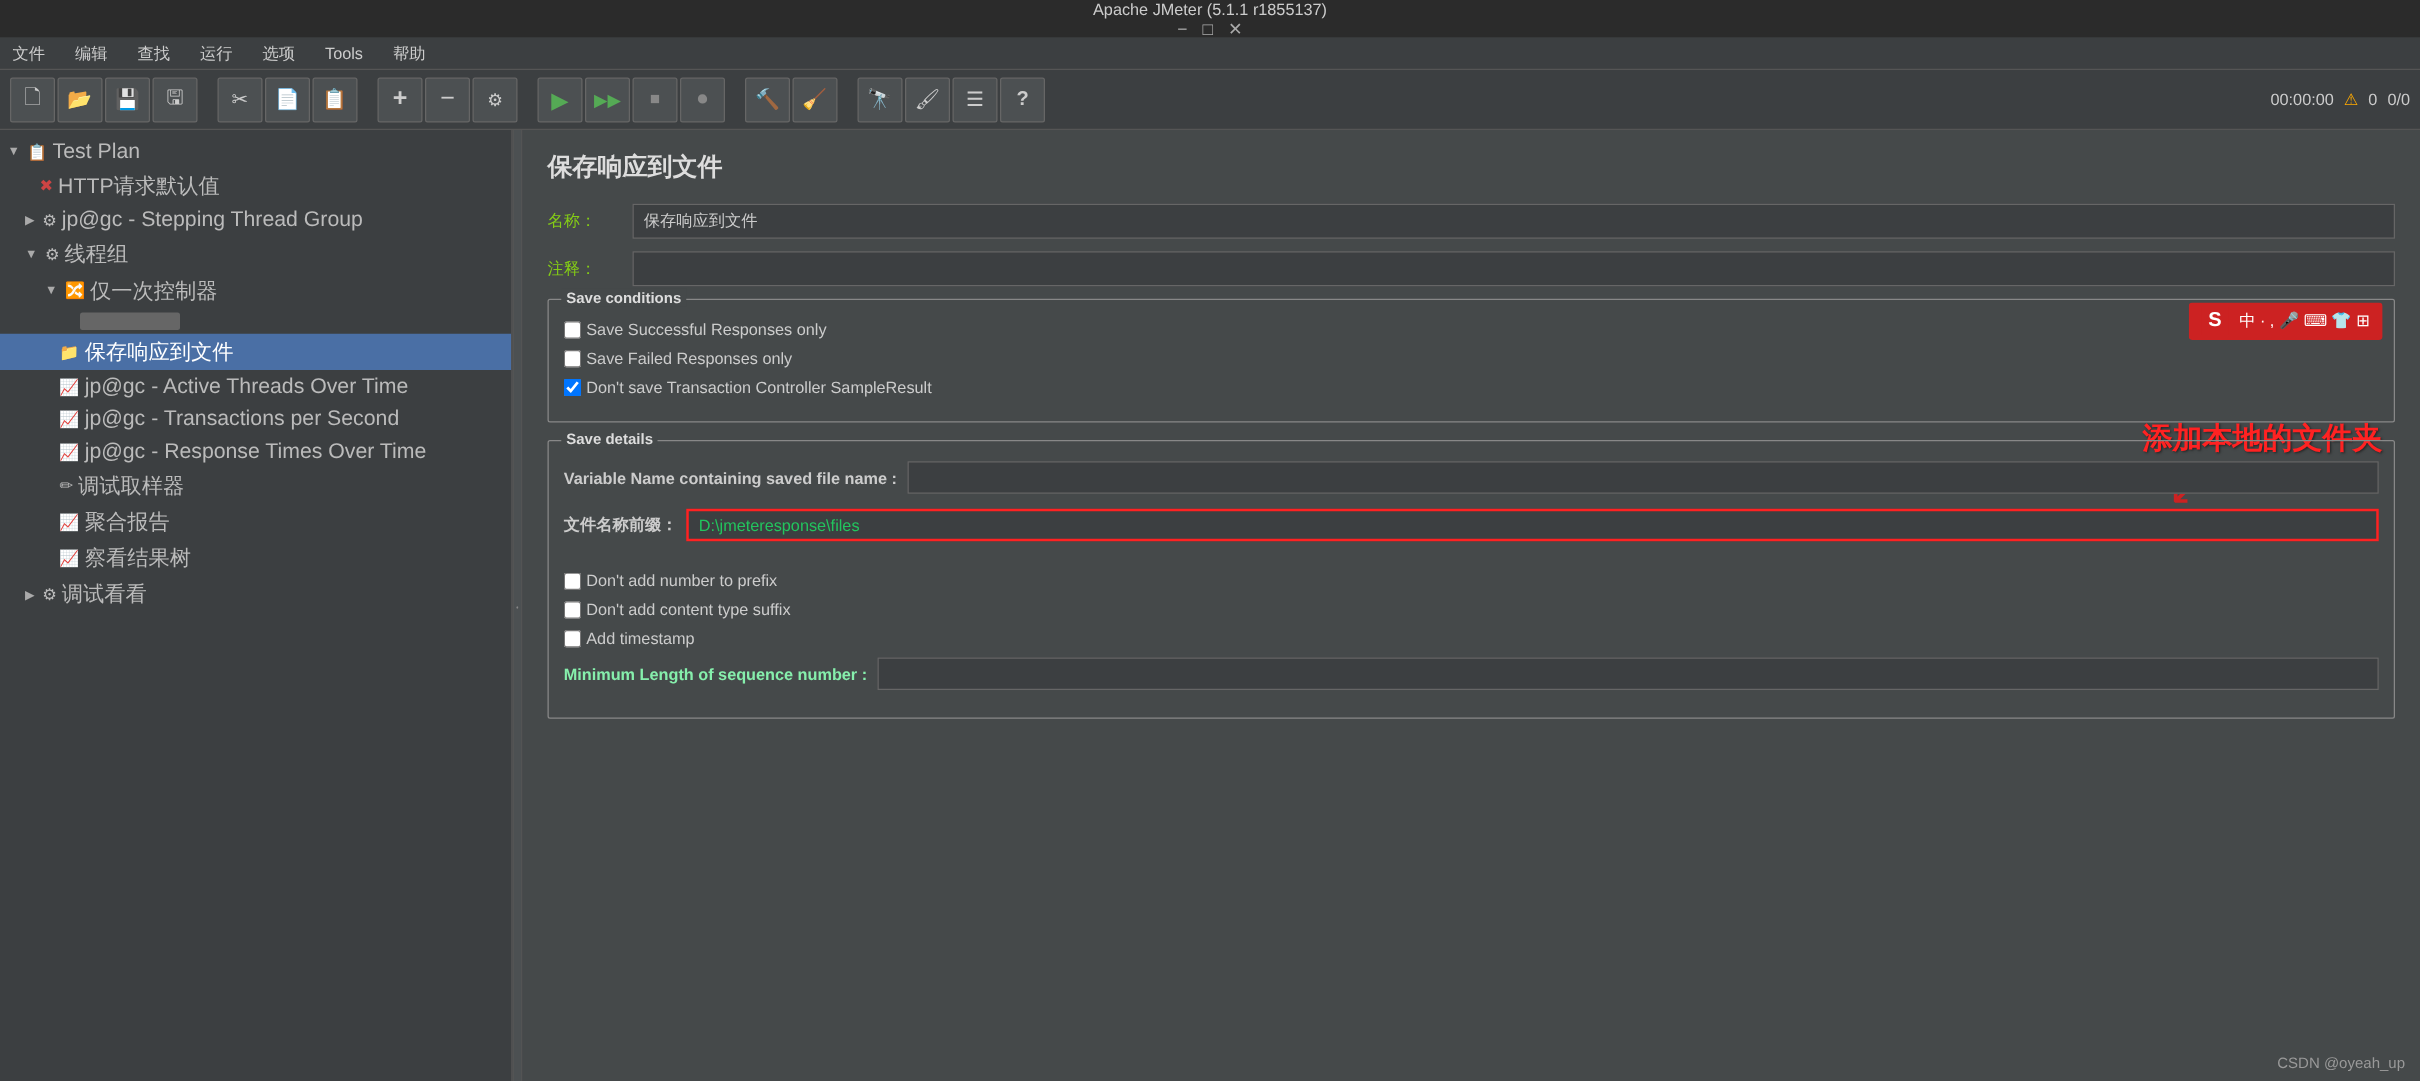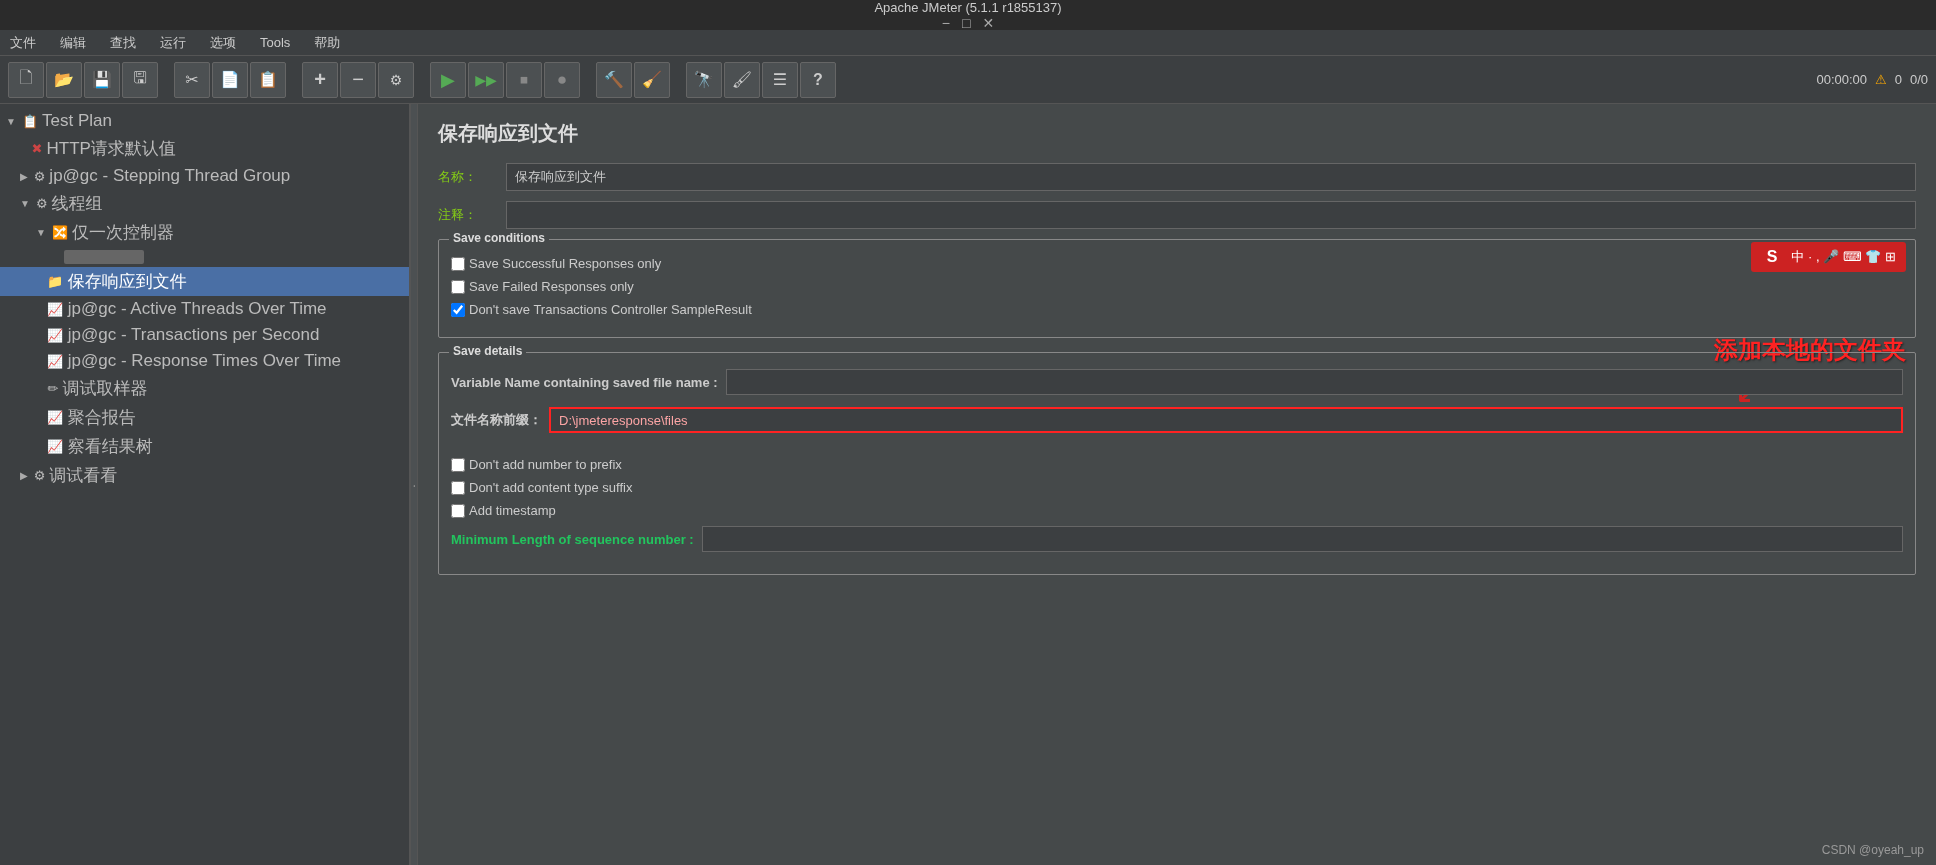--- a/index.html
+++ b/index.html
@@ -185,21 +185,21 @@
     }
     .detail-label {
       color: #ccc;
       font-size: 13px;
       white-space: nowrap;
       font-weight: bold;
     }
     .detail-input {
       background: #3c3f41;
       border: 1px solid #666;
-      color: #fca5a5;
+      color: #22c55e;
       padding: 4px 8px;
       font-size: 13px;
       height: 26px;
       width: 100%;
     }
 
     
     .annotation-overlay {
       position: absolute;
       top: 230px;
@@ -445,21 +445,21 @@
       <div class="checkbox-row">
         <input type="checkbox" style="">
         <span>Save Successful Responses only</span>
       </div>
       <div class="checkbox-row">
         <input type="checkbox" style="">
         <span>Save Failed Responses only</span>
       </div>
       <div class="checkbox-row">
         <input type="checkbox" checked="" style="">
-        <span>Don't save Transactions Controller SampleResult</span>
+        <span>Don't save Transaction Controller SampleResult</span>
       </div>
     </div>
 
     <div class="fieldset-like">
       <div class="fieldset-legend">Save details</div>
       <div style="height: 8px;"></div>
 
       <div class="form-row" style="margin-bottom:12px;">
         <span class="detail-label" style="font-weight:bold; color:#ccc;">Variable Name containing saved file name :</span>
         <input class="detail-input" type="text" value="" style="">
@@ -477,21 +477,21 @@
       <div class="checkbox-row">
         <input type="checkbox" style="">
         <span>Don't add content type suffix</span>
       </div>
       <div class="checkbox-row">
         <input type="checkbox" style="">
         <span>Add timestamp</span>
       </div>
 
       <div class="form-row" style="margin-top:8px;">
-        <span class="detail-label" style="font-weight:bold; color:#22c55e;">Minimum Length of sequence number :</span>
+        <span class="detail-label" style="font-weight:bold; color:#86efac;">Minimum Length of sequence number :</span>
         <input class="detail-input" type="text" value="" style="">
       </div>
     </div>
 
   </div>
 </div>
 
 <div class="csdn-watermark">CSDN @oyeah_up</div>
 
 </body></html>

